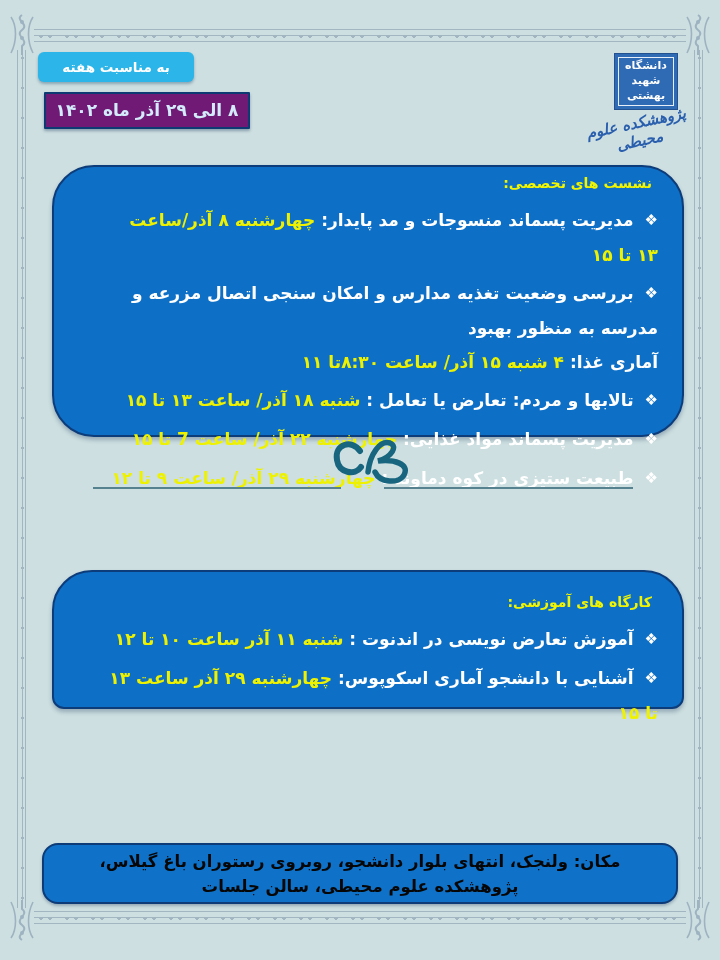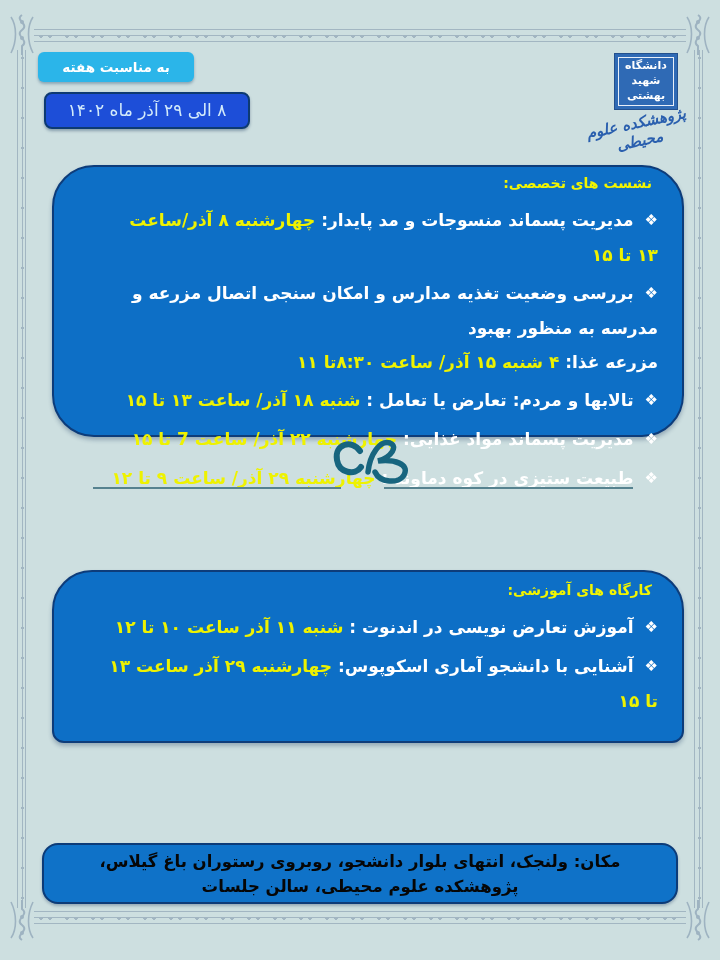--- a/index.html
+++ b/index.html
@@ -42,22 +42,22 @@
   .corner.br{right:7px;bottom:18px;transform:scale(-1,-1);}
   
   .badge{
     position:absolute;left:38px;top:52px;width:156px;height:30px;
     background:#2bb5e9;border-radius:6px;
     color:#ffffff;font-weight:bold;font-size:13.5px;line-height:30px;text-align:center;
     box-shadow:0 2px 3px rgba(10,60,100,.35);
   }
   .date-pill{
     position:absolute;left:44px;top:92px;width:206px;height:37px;box-sizing:border-box;
-    background:#1d4ed8;border:2.5px solid #0d3a72;border-radius:8px;
-    color:#d3ebfa;font-weight:normal;font-size:17px;line-height:32px;text-align:center;
+    background:#701a75;border:2.5px solid #0d3a72;border-radius:1px;
+    color:#d3ebfa;font-weight:bold;font-size:17px;line-height:32px;text-align:center;
     box-shadow:0 2px 3px rgba(10,40,80,.35);
   }
   .logo-square{
     position:absolute;left:614px;top:53px;width:64px;height:57px;box-sizing:border-box;
     background:#2f6ab5;border:1.5px solid #23508e;
     display:flex;align-items:center;justify-content:center;
   }
   .logo-square .inner{
     box-sizing:border-box;width:56px;height:49px;border:1px solid #e8eef8;
     color:#ffffff;font-weight:bold;font-size:11px;line-height:1.35;
@@ -70,21 +70,21 @@
   }
   
   .panel{
     position:absolute;left:52px;width:632px;box-sizing:border-box;
     background:#0d6fc6;border:2px solid #0d3c7a;
     color:#ffffff;font-weight:bold;font-size:17px;
     box-shadow:0 3px 4px rgba(20,50,90,.3);
     padding:2px 24px 8px 20px;
   }
   .panel.sessions{top:165px;height:272px;border-radius:42px;}
-  .panel.workshops{top:570px;height:173px;border-radius:40px 40px 12px 12px;padding-top:4px;}
+  .panel.workshops{top:570px;height:139px;border-radius:40px 40px 12px 12px;padding-top:16px;}
   .panel-title{color:#f2f500;font-size:14px;line-height:28px;margin:0 6px 6px 0;}
   .item{line-height:34px;margin-bottom:4px;margin-left:35px;}
   .item .bullet{font-size:15px;margin-left:11px;position:relative;top:-1px;}
   .item .hl{color:#eef200;}
   
   .div-line{position:absolute;height:1.6px;background:#56828f;}
   .div-line.right-seg{left:384px;top:487px;width:249px;}
   .div-line.left-seg{left:93px;top:487px;width:248px;}
   .div-ornament{position:absolute;left:330px;top:438px;width:84px;height:52px;}
   
@@ -148,21 +148,21 @@
 </div>
 <div class="signature">پژوهشکده علوم محیطی</div>
 
 <div class="panel sessions">
   <div class="panel-title">نشست های تخصصی:</div>
   <div class="item">
     <span class="bullet">❖</span><span>مدیریت پسماند منسوجات و مد پایدار: </span><span class="hl">چهارشنبه ۸ آذر/ساعت ۱۳ تا ۱۵</span>
   </div>
   <div class="item">
     <span class="bullet">❖</span><span>بررسی وضعیت تغذیه مدارس و امکان سنجی اتصال مزرعه و مدرسه به منظور بهبود</span><br>
-    <span>مزرعه غذا: </span><span class="hl">۴ شنبه ۱۵ آذر/ ساعت ۸:۳۰تا ۱۱</span>
+    <span>آماری غذا: </span><span class="hl">۴ شنبه ۱۵ آذر/ ساعت ۸:۳۰تا ۱۱</span>
   </div>
   <div class="item">
     <span class="bullet">❖</span><span>تالابها و مردم: تعارض یا تعامل : </span><span class="hl">شنبه ۱۸ آذر/ ساعت ۱۳ تا ۱۵</span>
   </div>
   <div class="item">
     <span class="bullet">❖</span><span>مدیریت پسماند مواد غذایی: </span><span class="hl">چهارشنبه ۲۲ آذر/ ساعت 7 تا ۱۵</span>
   </div>
   <div class="item">
     <span class="bullet">❖</span><span>طبیعت ستیزی در کوه دماوند : </span><span class="hl">چهارشنبه ۲۹ آذر/ ساعت ۹ تا ۱۲</span>
   </div>

